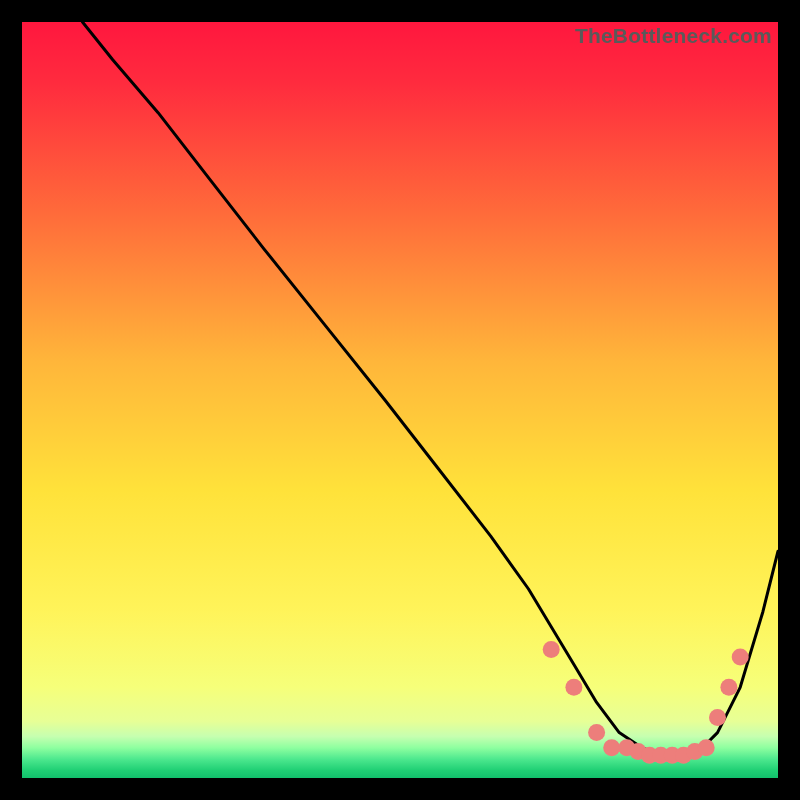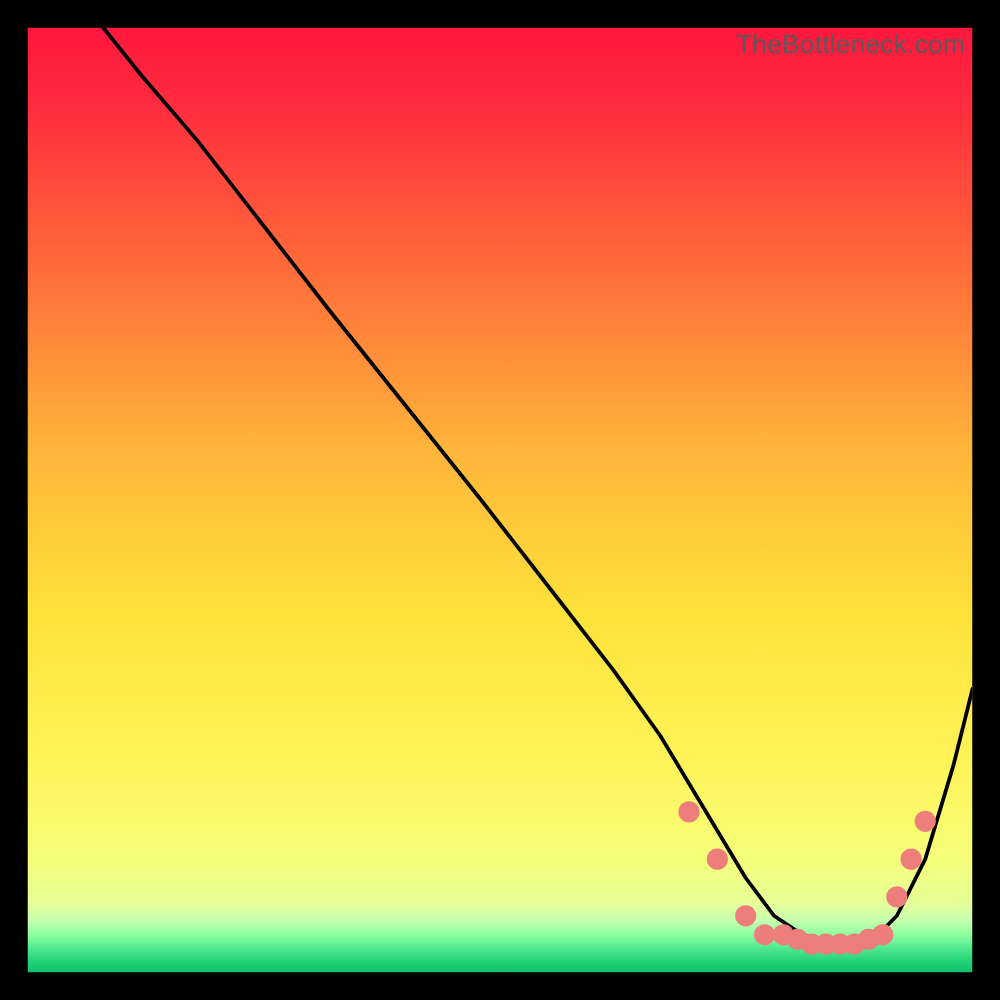--- a/index.html
+++ b/index.html
@@ -18,21 +18,21 @@
     width: 756px;
     height: 756px;
     background: #000;
   }
   .watermark {
     position: absolute;
     top: 2px;
     right: 6px;
     color: #5a5a5a;
     font-size: 21px;
-    font-weight: 400;
+    font-weight: 700;
     letter-spacing: 0.2px;
     z-index: 10;
   }
   svg.plot {
     position: absolute;
     left: 0;
     top: 0;
     width: 756px;
     height: 756px;
   }

